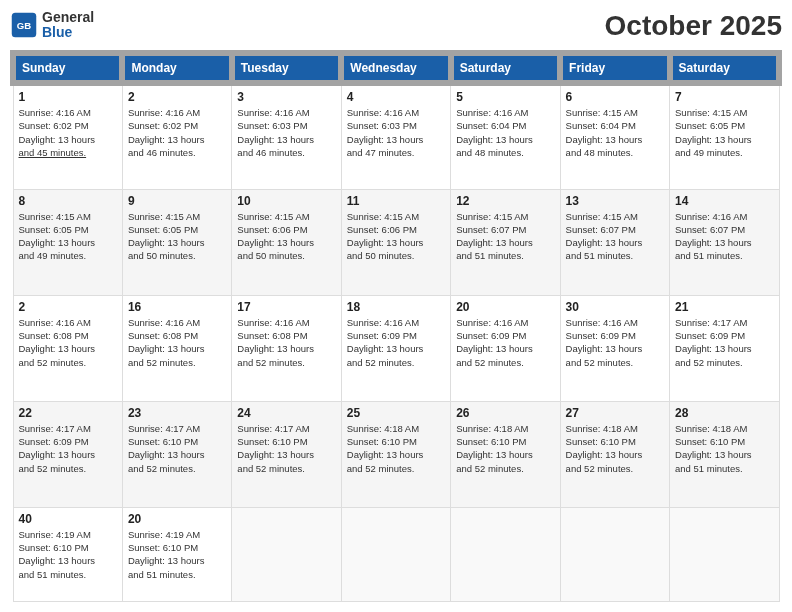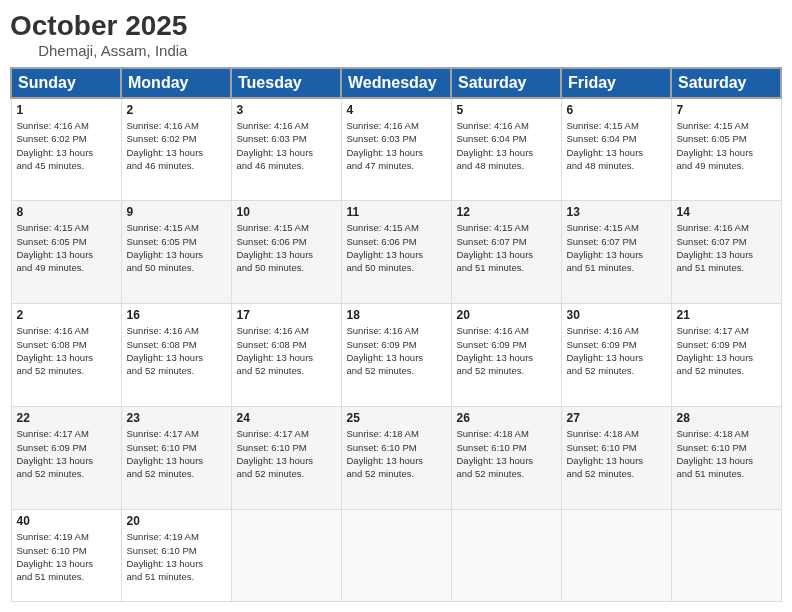--- a/index.html
+++ b/index.html
@@ -59,23 +59,23 @@
       border: 1px solid #ccc;
       border-collapse: collapse;
       width: 100%;
       table-layout: fixed;
     }
     .calendar th {
       background-color: #1a5fa8;
       color: #fff;
       text-align: left;
       padding: 5px 6px;
-      font-size: 16px;
+      font-size: 12px;
       font-weight: bold;
-      border: 2px solid #a3a3a3;
+      border: 6px solid #a3a3a3;
     }
     .calendar td {
       vertical-align: top;
       border: 1px solid #ddd;
       padding: 4px 5px;
       font-size: 9.5px;
       color: #333;
       height: 88px;
       background: #fff;
     }
@@ -94,23 +94,32 @@
     }
     .last-row td {
       height: 75px;
     }
   </style>
 </head>
 <body>
 
 <div class="page">
   <div class="header">
+    <div class="logo">
+      <svg class="logo-icon" viewBox="0 0 32 32">
+        <rect x="2" y="2" width="28" height="28" rx="4" fill="#1a5fa8"></rect>
+        <text x="16" y="20" text-anchor="middle" fill="white" font-size="11" font-weight="bold" font-family="Arial">GB</text>
+      </svg>
+      <div class="logo-text">
+        <span style="color:#333">General</span><br>
+        <span style="color:#1a5fa8">Blue</span>
+      </div>
+    </div>
     <div class="title-block">
       <div class="month-title">October 2025</div>
-      <div class="location-title">Dhemaji, Assam, India</div>
     </div>
   </div>
 
   <table class="calendar">
     <thead>
       <tr>
         <th>Sunday</th>
         <th>Monday</th>
         <th>Tuesday</th>
         <th>Wednesday</th>
@@ -119,21 +128,21 @@
         <th>Saturday</th>
       </tr>
     </thead>
     <tbody id="calendar-body">
     <tr>
           <td>
             <span class="day-num">1</span>
             <span style="display:block;line-height:1.4;">Sunrise: 4:16 AM</span>
             <span style="display:block;line-height:1.4;">Sunset: 6:02 PM</span>
             <span style="display:block;line-height:1.4;">Daylight: 13 hours</span>
-            <span style="display:block;line-height:1.4;">and 45 minutes.</span>
+            <span style="display:block;line-height:1.4;text-decoration:underline;">and 45 minutes.</span>
           </td>
           <td>
             <span class="day-num">2</span>
             <span style="display:block;line-height:1.4;">Sunrise: 4:16 AM</span>
             <span style="display:block;line-height:1.4;">Sunset: 6:02 PM</span>
             <span style="display:block;line-height:1.4;">Daylight: 13 hours</span>
             <span style="display:block;line-height:1.4;">and 46 minutes.</span>
           </td>
           <td>
             <span class="day-num">3</span>

